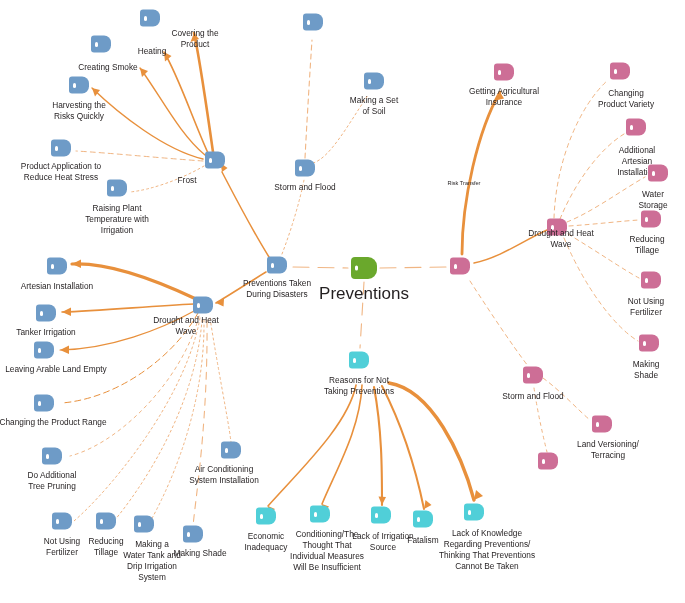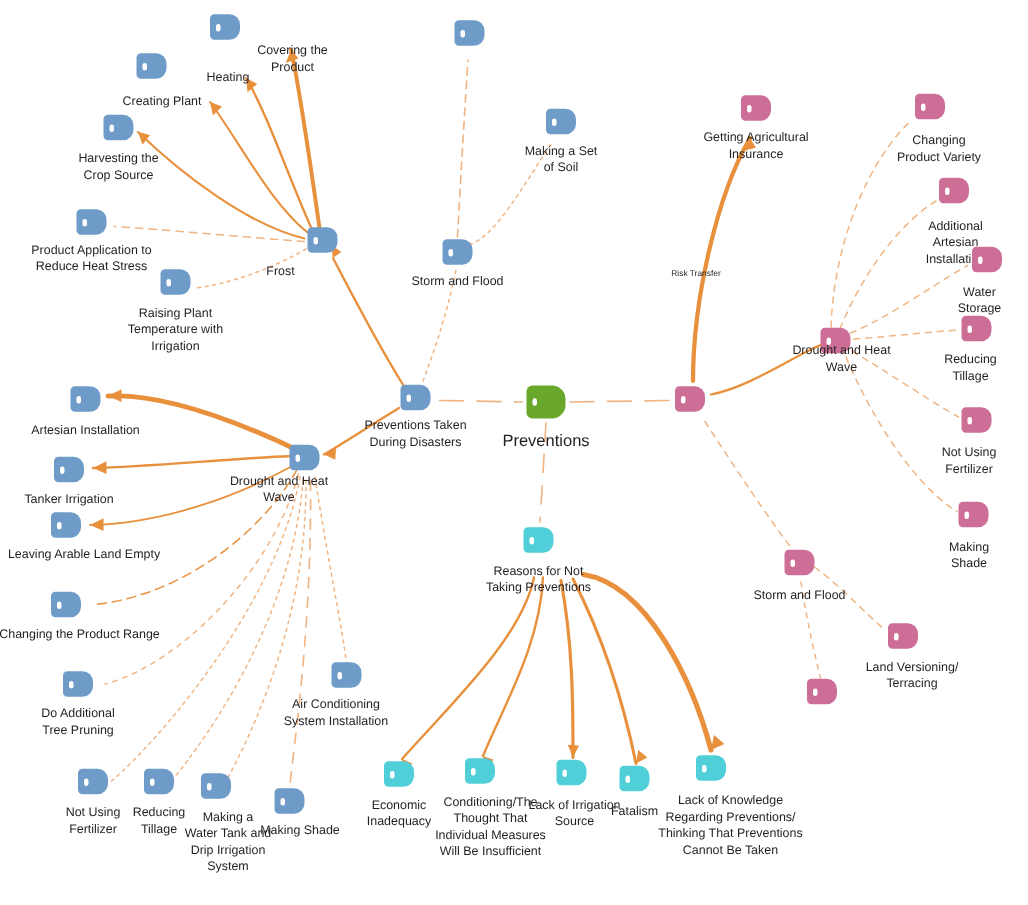--- a/index.html
+++ b/index.html
@@ -12,21 +12,21 @@
   .chip::after{content:"";position:absolute;left:4px;top:50%;transform:translateY(-50%);
                width:3px;height:5px;border-radius:1.5px;background:#ffffff;}
   .c-blue{background:#6e9bc7;}
   .c-pink{background:#cd6e96;}
   .c-teal{background:#50cfd8;}
   .c-green{background:#6aa82c;}
   .chip.big{width:26px;height:22px;border-radius:4px 9px 9px 4px;}
   .lbl{position:absolute;transform:translate(-50%,0);text-align:center;
        color:#231f20;font-size:8.3px;line-height:11px;white-space:pre-line;}
   .title{position:absolute;transform:translate(-50%,0);text-align:center;
-         color:#231f20;font-size:11px;line-height:16px;}
+         color:#231f20;font-size:17px;line-height:16px;}
   .edgelbl{position:absolute;transform:translate(-50%,-50%);
            font-size:5.6px;color:#231f20;white-space:nowrap;}
 </style>
 </head>
 <body>
 
 <div id="canvas">
 
   <svg class="edges" viewBox="0 0 685 603">
     <g fill="none" stroke="#e8903c" stroke-linecap="round">
@@ -135,27 +135,27 @@
 Product</div>
 
   <div class="node" style="left:101px;top:44px">
     <div class="chip c-blue"></div>
   </div>
   <div class="lbl" style="left:152px;top:46px">Heating</div>
 
   <div class="node" style="left:110px;top:48px">
     <div class="chip c-blue" style="opacity:0"></div>
   </div>
-  <div class="lbl" style="left:108px;top:62px">Creating Plant</div>
+  <div class="lbl" style="left:108px;top:62px">Creating Smoke</div>
 
   <div class="node" style="left:79px;top:85px">
     <div class="chip c-blue"></div>
   </div>
   <div class="lbl" style="left:79px;top:100px">Harvesting the
-Crop Source</div>
+Risks Quickly</div>
 
   <div class="node" style="left:61px;top:148px">
     <div class="chip c-blue"></div>
   </div>
   <div class="lbl" style="left:61px;top:161px">Product Application to
 Reduce Heat Stress</div>
 
   <div class="node" style="left:117px;top:188px">
     <div class="chip c-blue"></div>
   </div>

